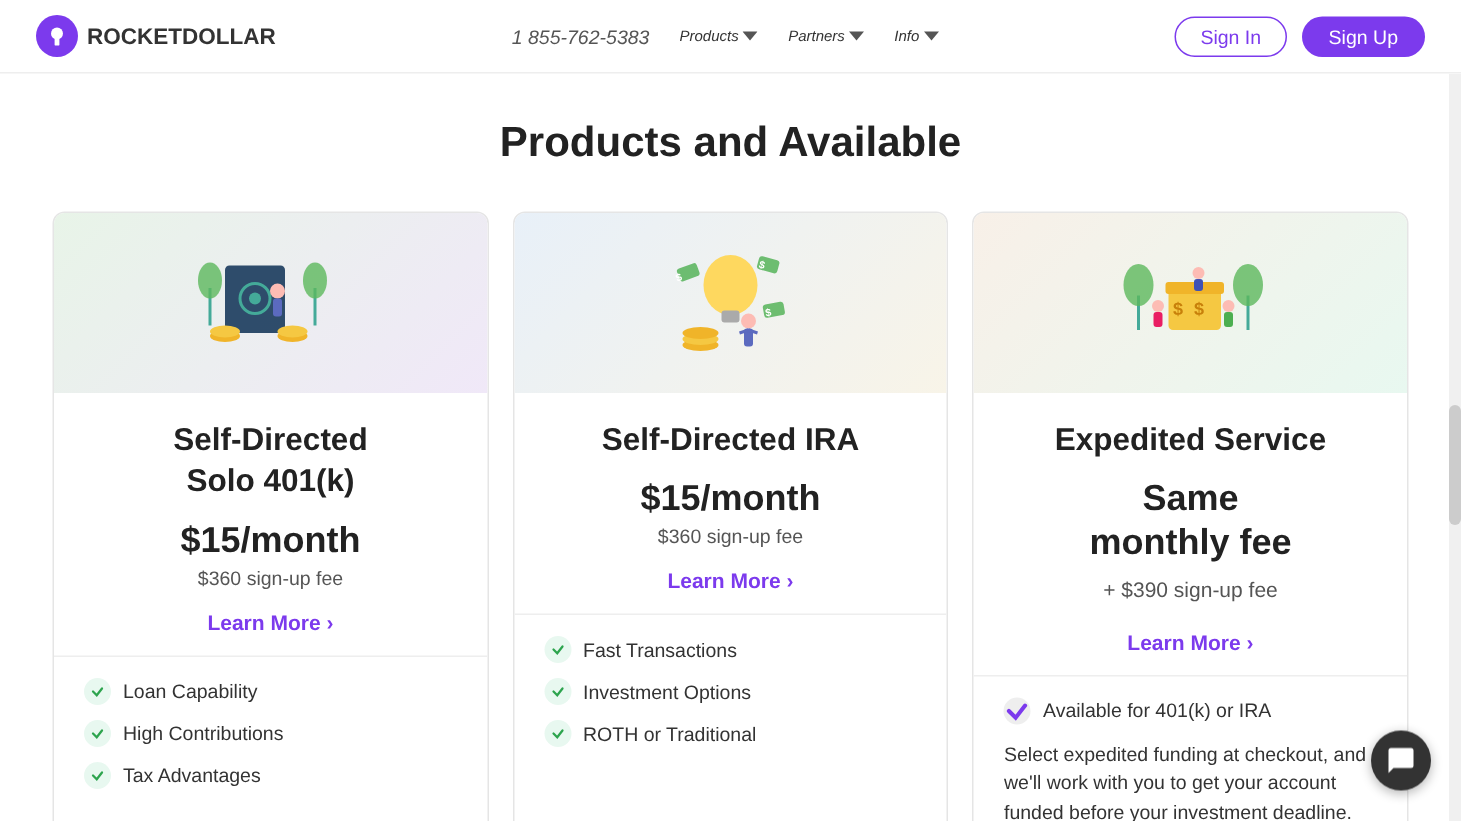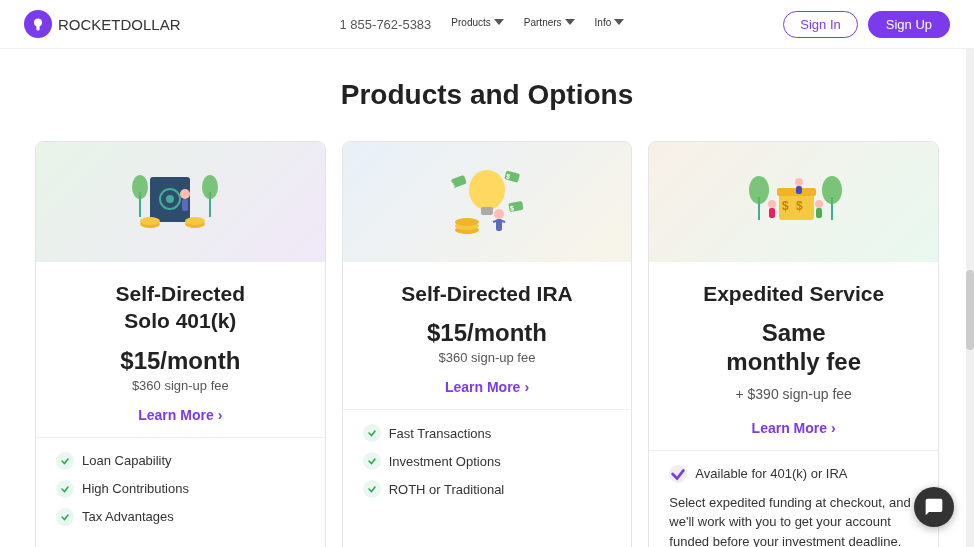--- a/index.html
+++ b/index.html
@@ -4,23 +4,23 @@
   <style>
     * { box-sizing: border-box; margin: 0; padding: 0; }
     body { font-family: -apple-system, BlinkMacSystemFont, 'Segoe UI', sans-serif; background: #fff; color: #333; width: 974px; overflow-x: hidden; }
 
     
     .navbar {
       display: flex; align-items: center; justify-content: space-between;
       padding: 10px 24px; border-bottom: 1px solid #eee; background: #fff;
       position: relative; z-index: 10;
     }
-    .nav-logo { display: flex; align-items: center; gap: 6px; font-weight: 400; font-size: 15px; color: #333; text-decoration: none; }
+    .nav-logo { display: flex; align-items: center; gap: 6px; font-weight: 700; font-size: 15px; color: #333; text-decoration: none; }
     .logo-icon { width: 28px; height: 28px; background: #7c3aed; border-radius: 50%; display: flex; align-items: center; justify-content: center; color: #fff; font-size: 13px; font-weight: 700; }
-    .nav-center { display: flex; align-items: flex-start; gap: 20px; }
+    .nav-center { display: flex; align-items: center; gap: 20px; font-style: italic; }
     .nav-phone { font-size: 13px; color: #555; }
     .nav-link { font-size: 10px; color: #333; display: flex; align-items: center; gap: 3px; cursor: pointer; text-decoration: none; }
     .nav-link svg { width: 10px; height: 10px; fill: #555; }
     .nav-actions { display: flex; align-items: center; gap: 10px; justify-content: center; }
     .btn-signin { border: 1.5px solid #7c3aed; color: #7c3aed; background: transparent; border-radius: 20px; padding: 5px 16px; font-size: 13px; cursor: pointer; }
     .btn-signup { background: #7c3aed; color: #fff; border: none; border-radius: 20px; padding: 6px 18px; font-size: 13px; cursor: pointer; }
 
     
     .main { padding: 30px 20px; }
     .page-title { text-align: center; font-size: 28px; font-weight: 700; color: #222; margin-bottom: 30px; }
@@ -109,21 +109,21 @@
     </a>
   </div>
 
   <div class="nav-actions">
     <button class="btn-signin">Sign In</button>
     <button class="btn-signup">Sign Up</button>
   </div>
 </nav>
 
 <main class="main">
-  <h1 class="page-title">Products and Options</h1>
+  <h1 class="page-title">Products and Available</h1>
 
   <div class="cards-grid">
 
     <div class="card">
       <div class="card-image illus-401k">
         <svg viewBox="0 0 100 100">
 
           <rect x="20" y="25" width="40" height="45" rx="3" fill="#1a3a5c" opacity="0.9"></rect>
           <circle cx="40" cy="47" r="10" fill="none" stroke="#4a9" stroke-width="2"></circle>
           <circle cx="40" cy="47" r="4" fill="#4a9"></circle>

